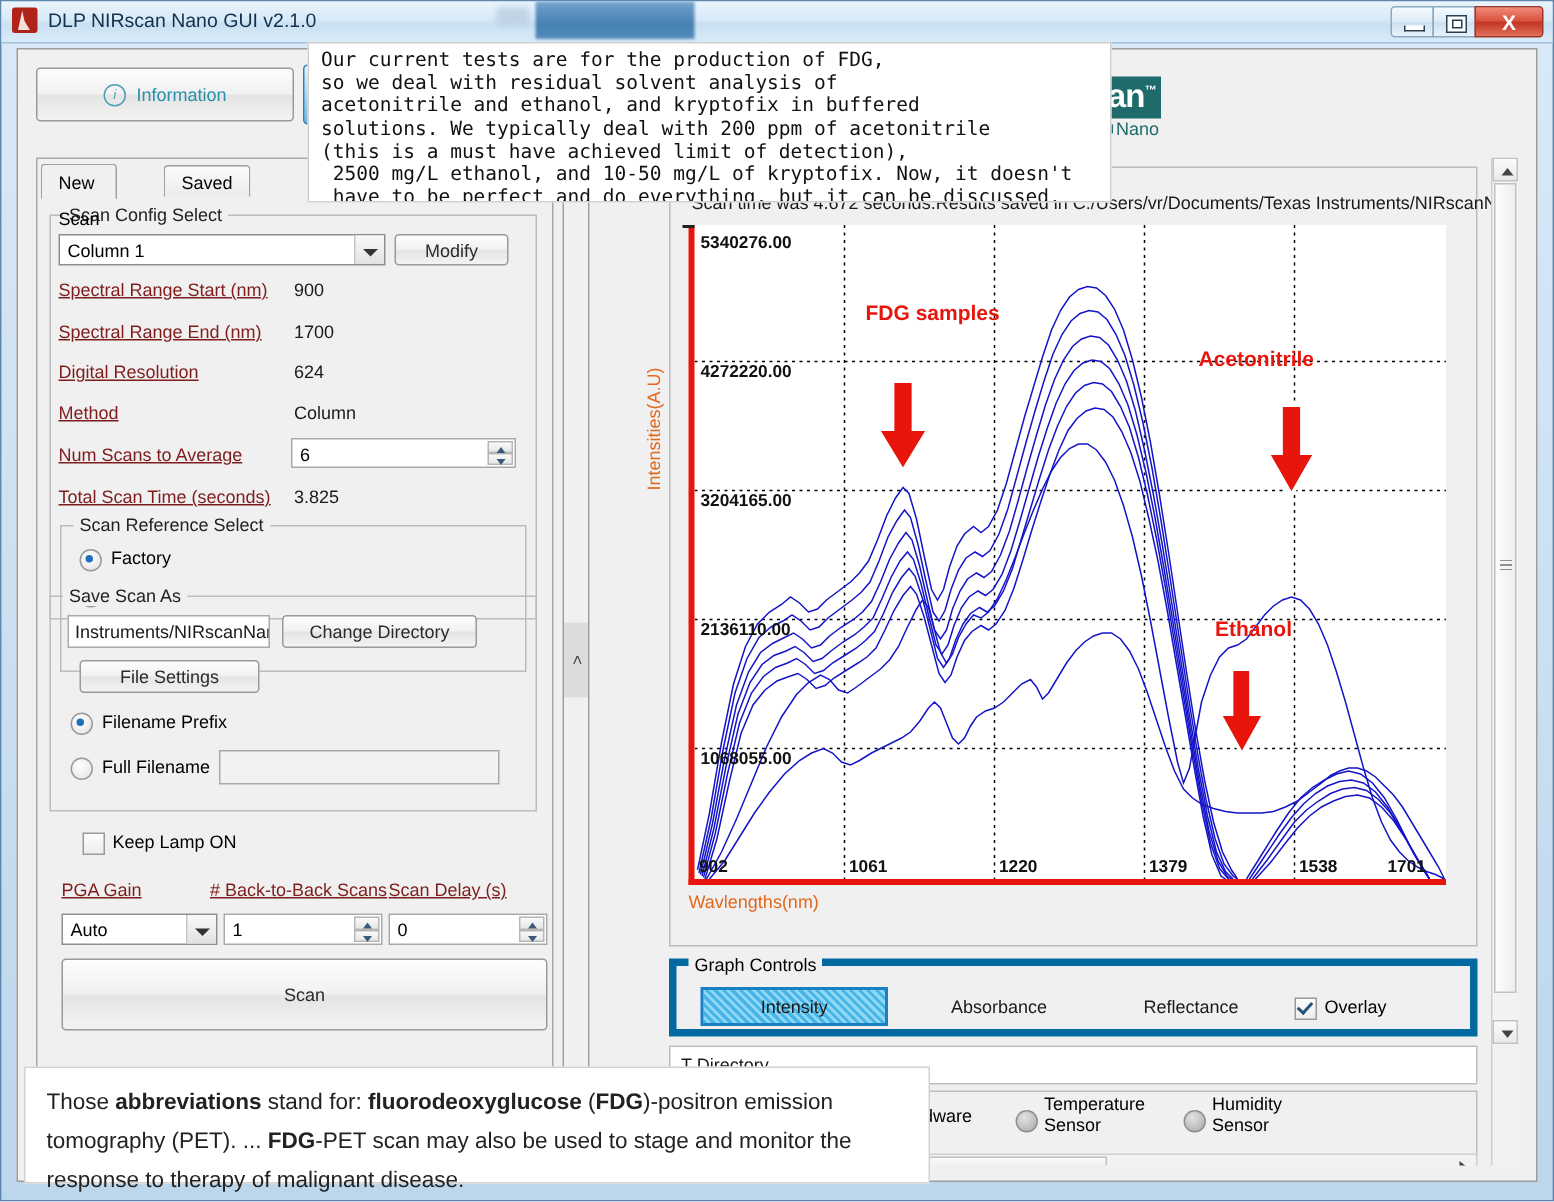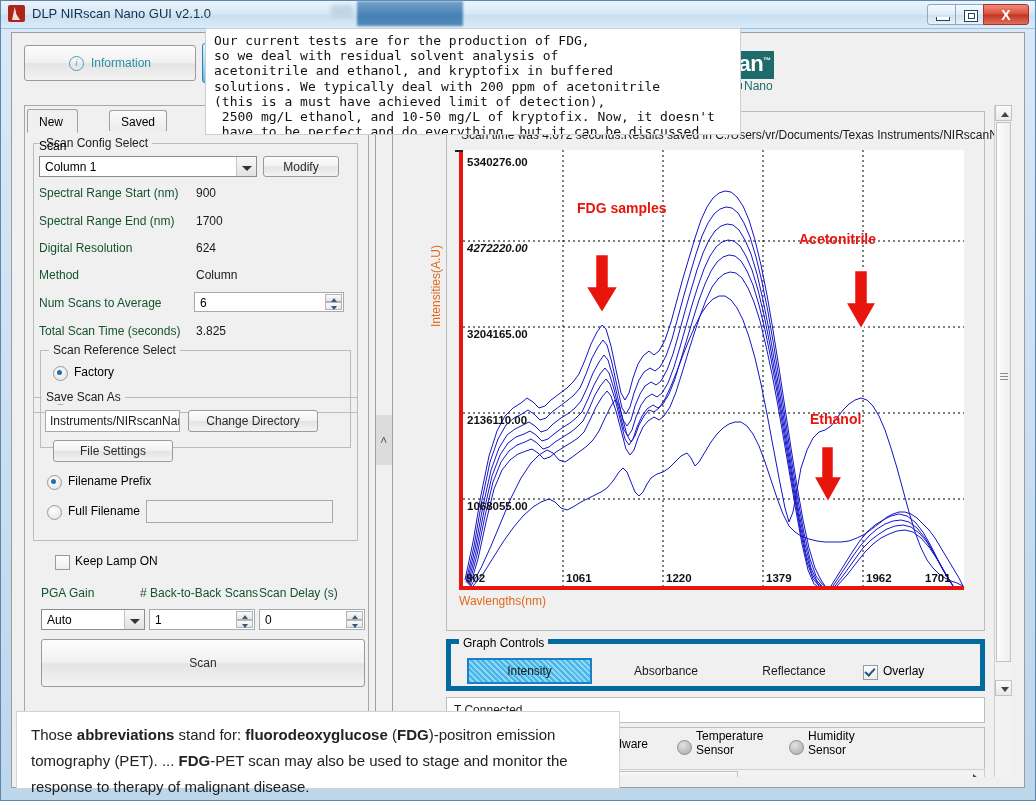--- a/index.html
+++ b/index.html
@@ -118,21 +118,21 @@
     font-size:12px;line-height:22px;box-sizing:border-box;
     background:linear-gradient(180deg,#fbfbfb,#eaeaea);
   }
   .tab.active{background:#f0f0f0;border-bottom:1px solid #f0f0f0;z-index:3;top:-1px;height:24px;line-height:24px;}
   .tabbody{position:absolute;left:2px;top:25px;right:2px;bottom:2px;background:#f0f0f0;}
 
   .group{position:absolute;border:1px solid #bcbcbc;box-sizing:border-box;}
   .group>.legend{
     position:absolute;left:8px;top:-8px;background:#f0f0f0;padding:0 4px;font-size:12px;color:#222;
   }
-  .row{position:absolute;font-size:12px;color:#14532d;white-space:nowrap;}
+  .row{position:absolute;font-size:12px;color:#7f1d1d;white-space:nowrap;text-decoration:underline;}
   .val{position:absolute;font-size:12px;color:#1a1a1a;}
 
   .combo{
     position:absolute;border:1px solid #8d8d8d;background:#fff;box-sizing:border-box;
     font-size:12px;
   }
   .combo .txt{position:absolute;left:5px;top:3px;}
   .combo .arrow{
     position:absolute;right:0;top:0;bottom:0;width:19px;
     background:linear-gradient(180deg,#f8f8f8,#e2e2e2);border-left:1px solid #c4c4c4;
@@ -517,30 +517,30 @@
                 <g stroke="#1414c8" stroke-width="1" fill="none">
                   <path d="M368,436 L378,420 L388,404 L396,392 L404,382 L412,375 L420,370 L428,366 L436,364 L444,366 L452,372 L460,382 L468,396 L476,412 L484,426 L490,436"></path>
                   <path d="M370,436 L380,421 L390,406 L398,395 L406,386 L414,379 L422,374 L430,371 L438,370 L446,372 L454,378 L462,388 L470,401 L478,416 L486,430 L490,436"></path>
                   <path d="M372,436 L382,423 L392,409 L400,398 L408,390 L416,384 L424,379 L432,376 L440,375 L448,377 L456,383 L464,392 L472,405 L480,420 L488,433 L490,436"></path>
                   <path d="M374,436 L384,425 L394,412 L402,402 L410,394 L418,388 L426,384 L434,381 L442,380 L450,382 L458,388 L466,397 L474,409 L482,423 L489,434"></path>
                 </g>
               </svg>
             </div>
 
             <div class="ylab" style="top:6px;">5340276.00</div>
-            <div class="ylab" style="top:92px;font-style:italic;">4272220.00</div>
+            <div class="ylab" style="top:92px;">4272220.00</div>
             <div class="ylab" style="top:178px;">3204165.00</div>
             <div class="ylab" style="top:264px;">2136110.00</div>
             <div class="ylab" style="top:350px;">1068055.00</div>
 
             <div class="xlab" style="left:7px;">902</div>
             <div class="xlab" style="left:107px;">1061</div>
             <div class="xlab" style="left:207px;">1220</div>
             <div class="xlab" style="left:307px;">1379</div>
-            <div class="xlab" style="left:407px;">1962</div>
+            <div class="xlab" style="left:407px;">1538</div>
             <div class="xlab" style="left:466px;">1701</div>
 
             <div class="annot" style="left:118px;top:50px;">FDG samples</div>
             <svg style="position:absolute;left:124px;top:102px;" width="38" height="65" viewBox="0 0 38 65">
               <polygon points="12,2 26,2 26,34 36,34 19,62 2,34 12,34" fill="#e8150d" stroke="#ffffff" stroke-width="2.5"></polygon>
             </svg>
 
             <div class="annot" style="left:340px;top:81px;">Acetonitrile</div>
             <svg style="position:absolute;left:384px;top:118px;" width="36" height="65" viewBox="0 0 36 65">
               <polygon points="11,2 25,2 25,34 34,34 18,62 2,34 11,34" fill="#e8150d" stroke="#ffffff" stroke-width="2.5"></polygon>
@@ -566,21 +566,21 @@
           </div>
           <div class="gbtn" style="left:283px;width:120px;">
             <span>Reflectance</span>
           </div>
           <div class="check on" style="left:412px;top:20px;">
             <span class="box"></span>
             <span class="lbl">Overlay</span>
           </div>
         </div>
 
-        <div class="statusfield">T Connected</div>
+        <div class="statusfield">T Directory</div>
 
         <div class="sensors">
           <div class="sitem" style="left:14px;">
             <span class="sl">Spectrum</span>
           </div>
           <div class="sitem" style="left:130px;">
             <span class="led"></span>
             <span class="sl">Hardware</span>
           </div>
           <div class="sitem" style="left:230px;">

